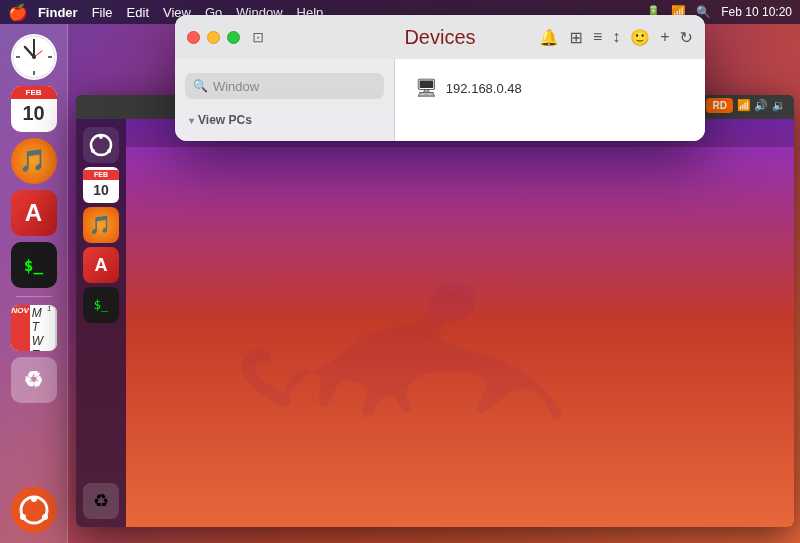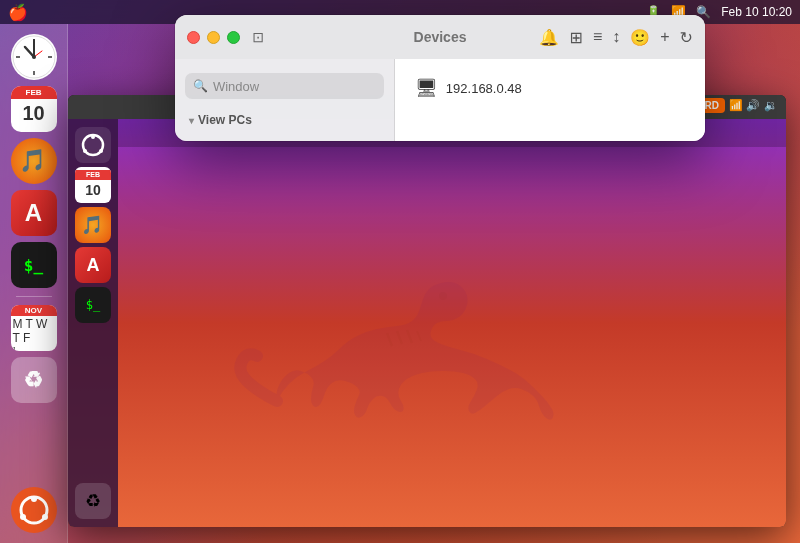--- a/index.html
+++ b/index.html
@@ -205,23 +205,23 @@
       align-items: center;
       justify-content: center;
       color: #666;
       font-size: 14px;
     }
 
     .devices-title {
       position: absolute;
       left: 50%;
       transform: translateX(-50%);
-      font-size: 14px;
-      font-weight: 700;
-      color: #737373;
+      font-size: 20px;
+      font-weight: 400;
+      color: #7f1d1d;
     }
 
     .devices-toolbar-right {
       margin-left: auto;
       display: flex;
       align-items: center;
       gap: 10px;
     }
     .toolbar-icon {
       color: #555;
@@ -291,21 +291,21 @@
       border-radius: 6px;
     }
     .device-icon-svg {
       font-size: 18px;
     }
 
     
     .remote-window {
       position: absolute;
       top: 95px;
-      left: 68px;
+      left: 76px;
       width: 718px;
       height: 432px;
       background: #222;
       z-index: 150;
       border-radius: 6px;
       overflow: hidden;
       box-shadow: 0 10px 40px rgba(0,0,0,0.6);
     }
 
     .remote-titlebar {
@@ -417,20 +417,29 @@
     }
   </style>
 </head>
 <body>
 
 <div class="desktop">
   <div class="wallpaper-overlay"></div>
 
   <div class="menubar">
     <span class="menubar-apple">🍎</span>
+    <div class="menubar-items">
+      <span class="menubar-item bold">Finder</span>
+      <span class="menubar-item">File</span>
+      <span class="menubar-item">Edit</span>
+      <span class="menubar-item">View</span>
+      <span class="menubar-item">Go</span>
+      <span class="menubar-item">Window</span>
+      <span class="menubar-item">Help</span>
+    </div>
     <div class="menubar-right">
       <span class="menubar-right-item">🔋</span>
       <span class="menubar-right-item">📶</span>
       <span class="menubar-right-item">🔍</span>
       <span class="menubar-right-item">Feb 10  10:20</span>
     </div>
   </div>
 
   <div class="dock">
 
@@ -475,21 +484,21 @@
 
     <div class="dock-icon">
       <div class="dock-icon-sq" style="background: #1a1a1a;">
         <span style="font-size:16px; color:#0f0; font-family:monospace;">$_</span>
       </div>
     </div>
 
     <div class="dock-separator"></div>
 
     <div class="dock-icon">
-      <div style="background: white; border-radius:8px; width:46px; height:46px; overflow:hidden; font-size:7px; display:flex; flex-direction:column;">
+      <div style="background: white; border-radius:8px; width:46px; height:46px; overflow:hidden; font-size:7px; display:flex; flex-direction:row;font-style:italic;">
         <div style="background:#e53935; color:white; text-align:center; font-weight:bold; font-size:8px; padding:1px;">NOV</div>
         <div style="color:#333; font-size:12px; padding:1px 2px;">M T W T F</div>
         <div style="color:#333; font-size:7px; padding:0 2px;">1</div>
         <div style="color:#333; font-size:7px; padding:0 2px; background:#ddd; border-radius:2px; width:12px; margin:0 2px;">10</div>
         <div style="color:#333; font-size:7px; padding:0 2px;">17</div>
         <div style="color:#333; font-size:7px; padding:0 2px;">24</div>
 
       </div>
     </div>
 

